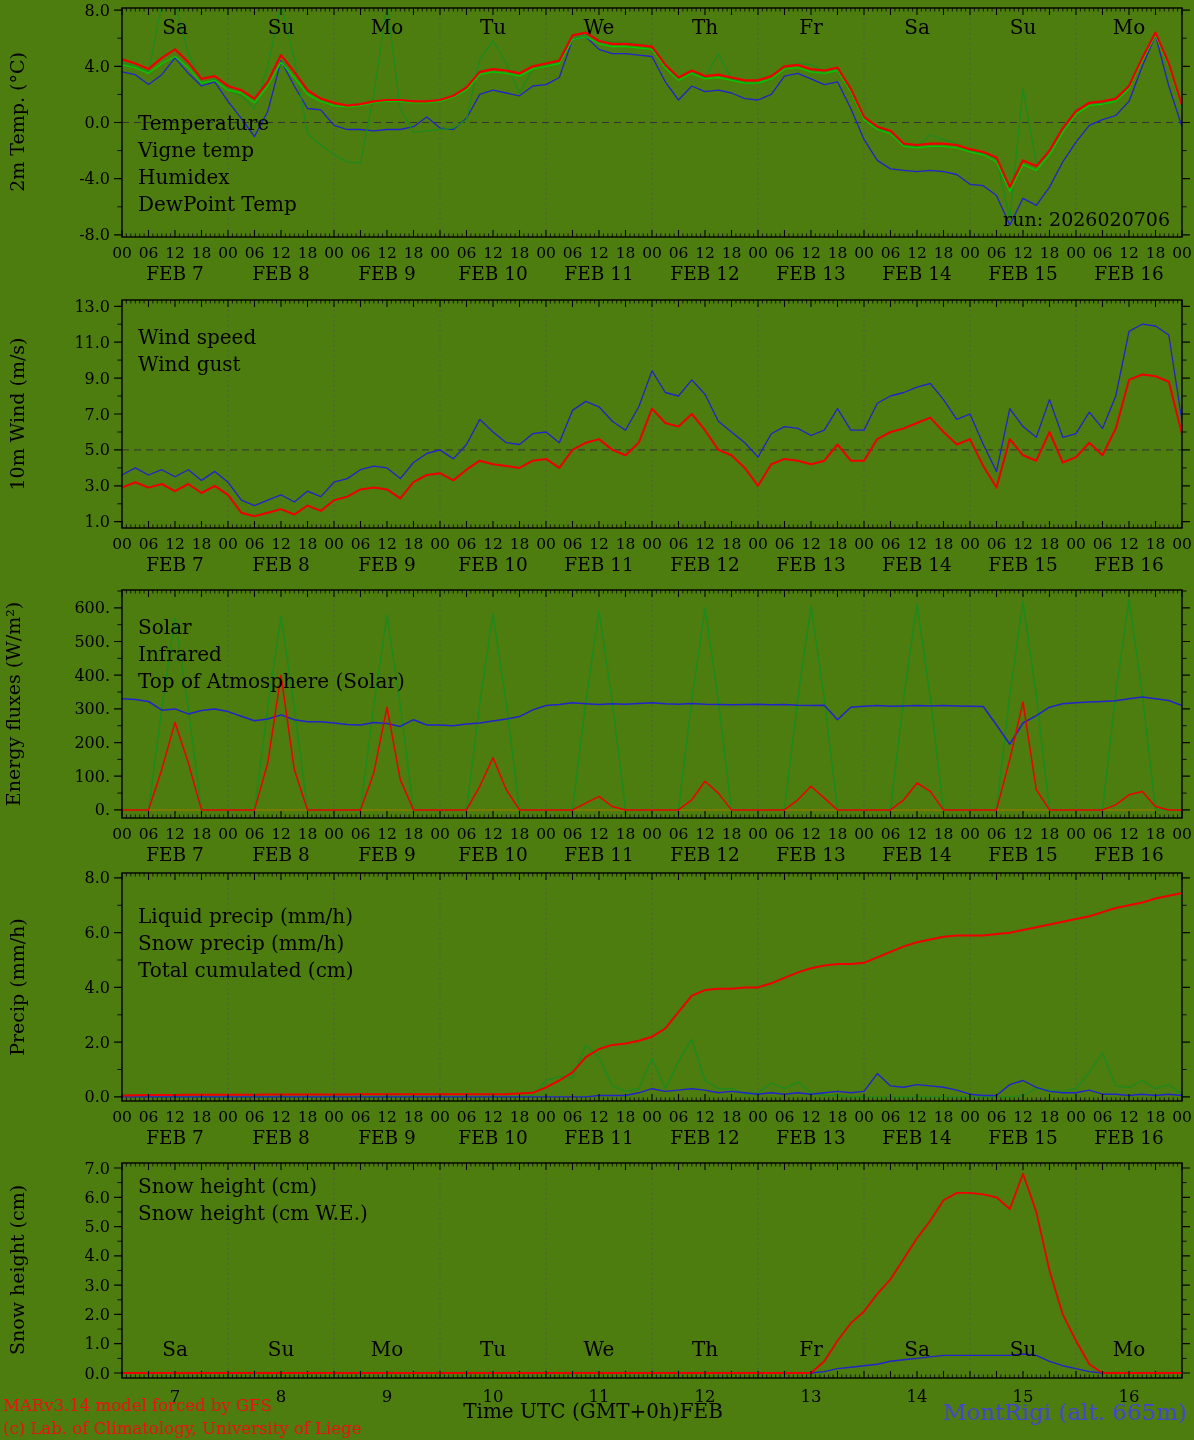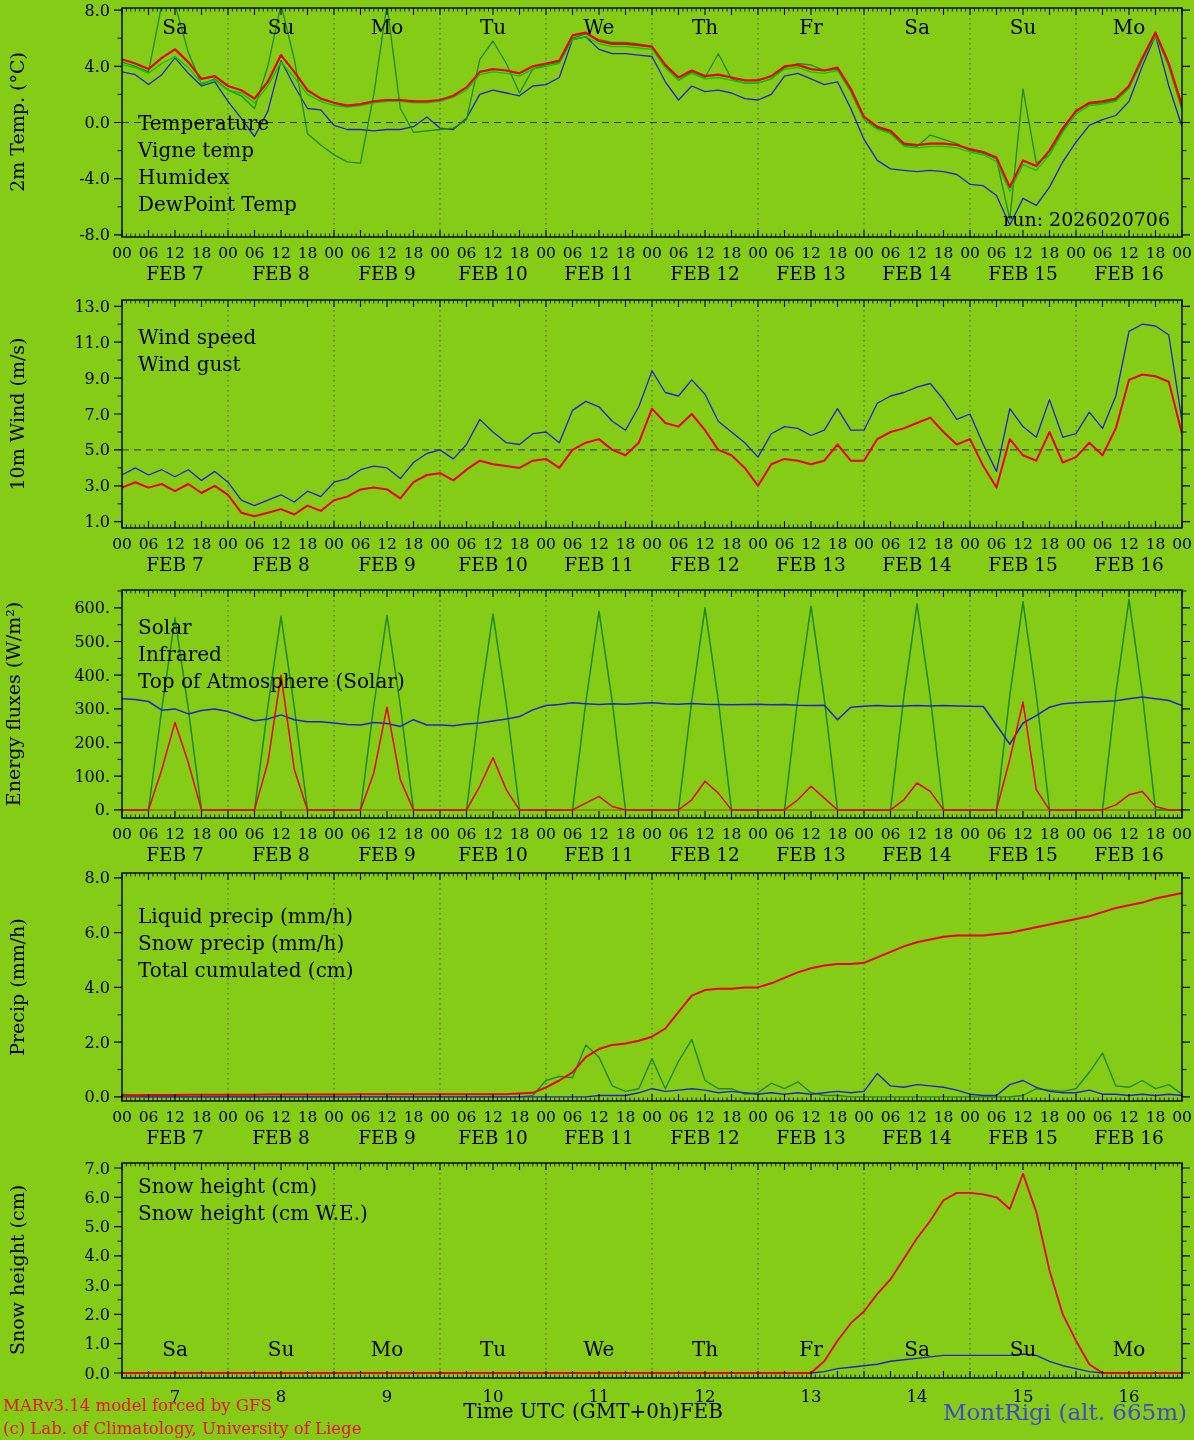--- a/index.html
+++ b/index.html
@@ -1,16 +1,16 @@
 <!DOCTYPE html>
 <html><head>
 <meta charset="utf-8">
 <style>
   html,body{margin:0;padding:0;background:#ffffff;}
-  .page{position:relative;width:1194px;height:1440px;background:#84cc16;overflow:hidden;}
+  .page{position:relative;width:1194px;height:1440px;background:#4d7c0f;overflow:hidden;}
   svg text{font-family:"DejaVu Serif","Liberation Serif",serif;fill:#000;}
   text.axis-title{font-size:19px;}
   text.run-label{font-size:19px;}
   text.credit{font-size:16.5px;fill:#ee1111;}
   text.time-axis{font-size:20px;}
   text.station{font-size:23px;fill:#4545d0;}
 </style>
 </head>
 <body>
 

